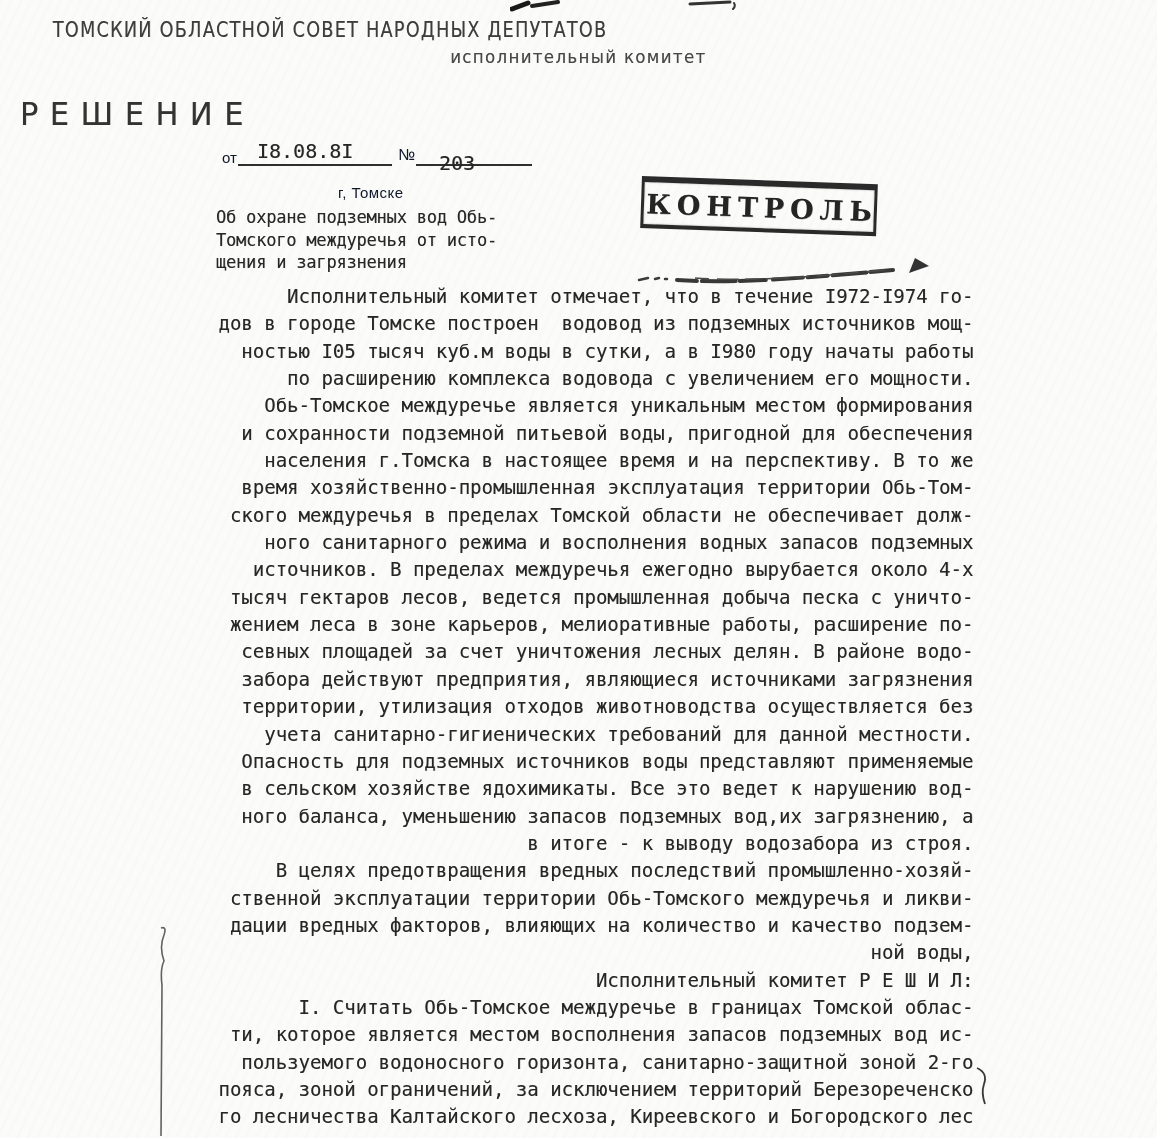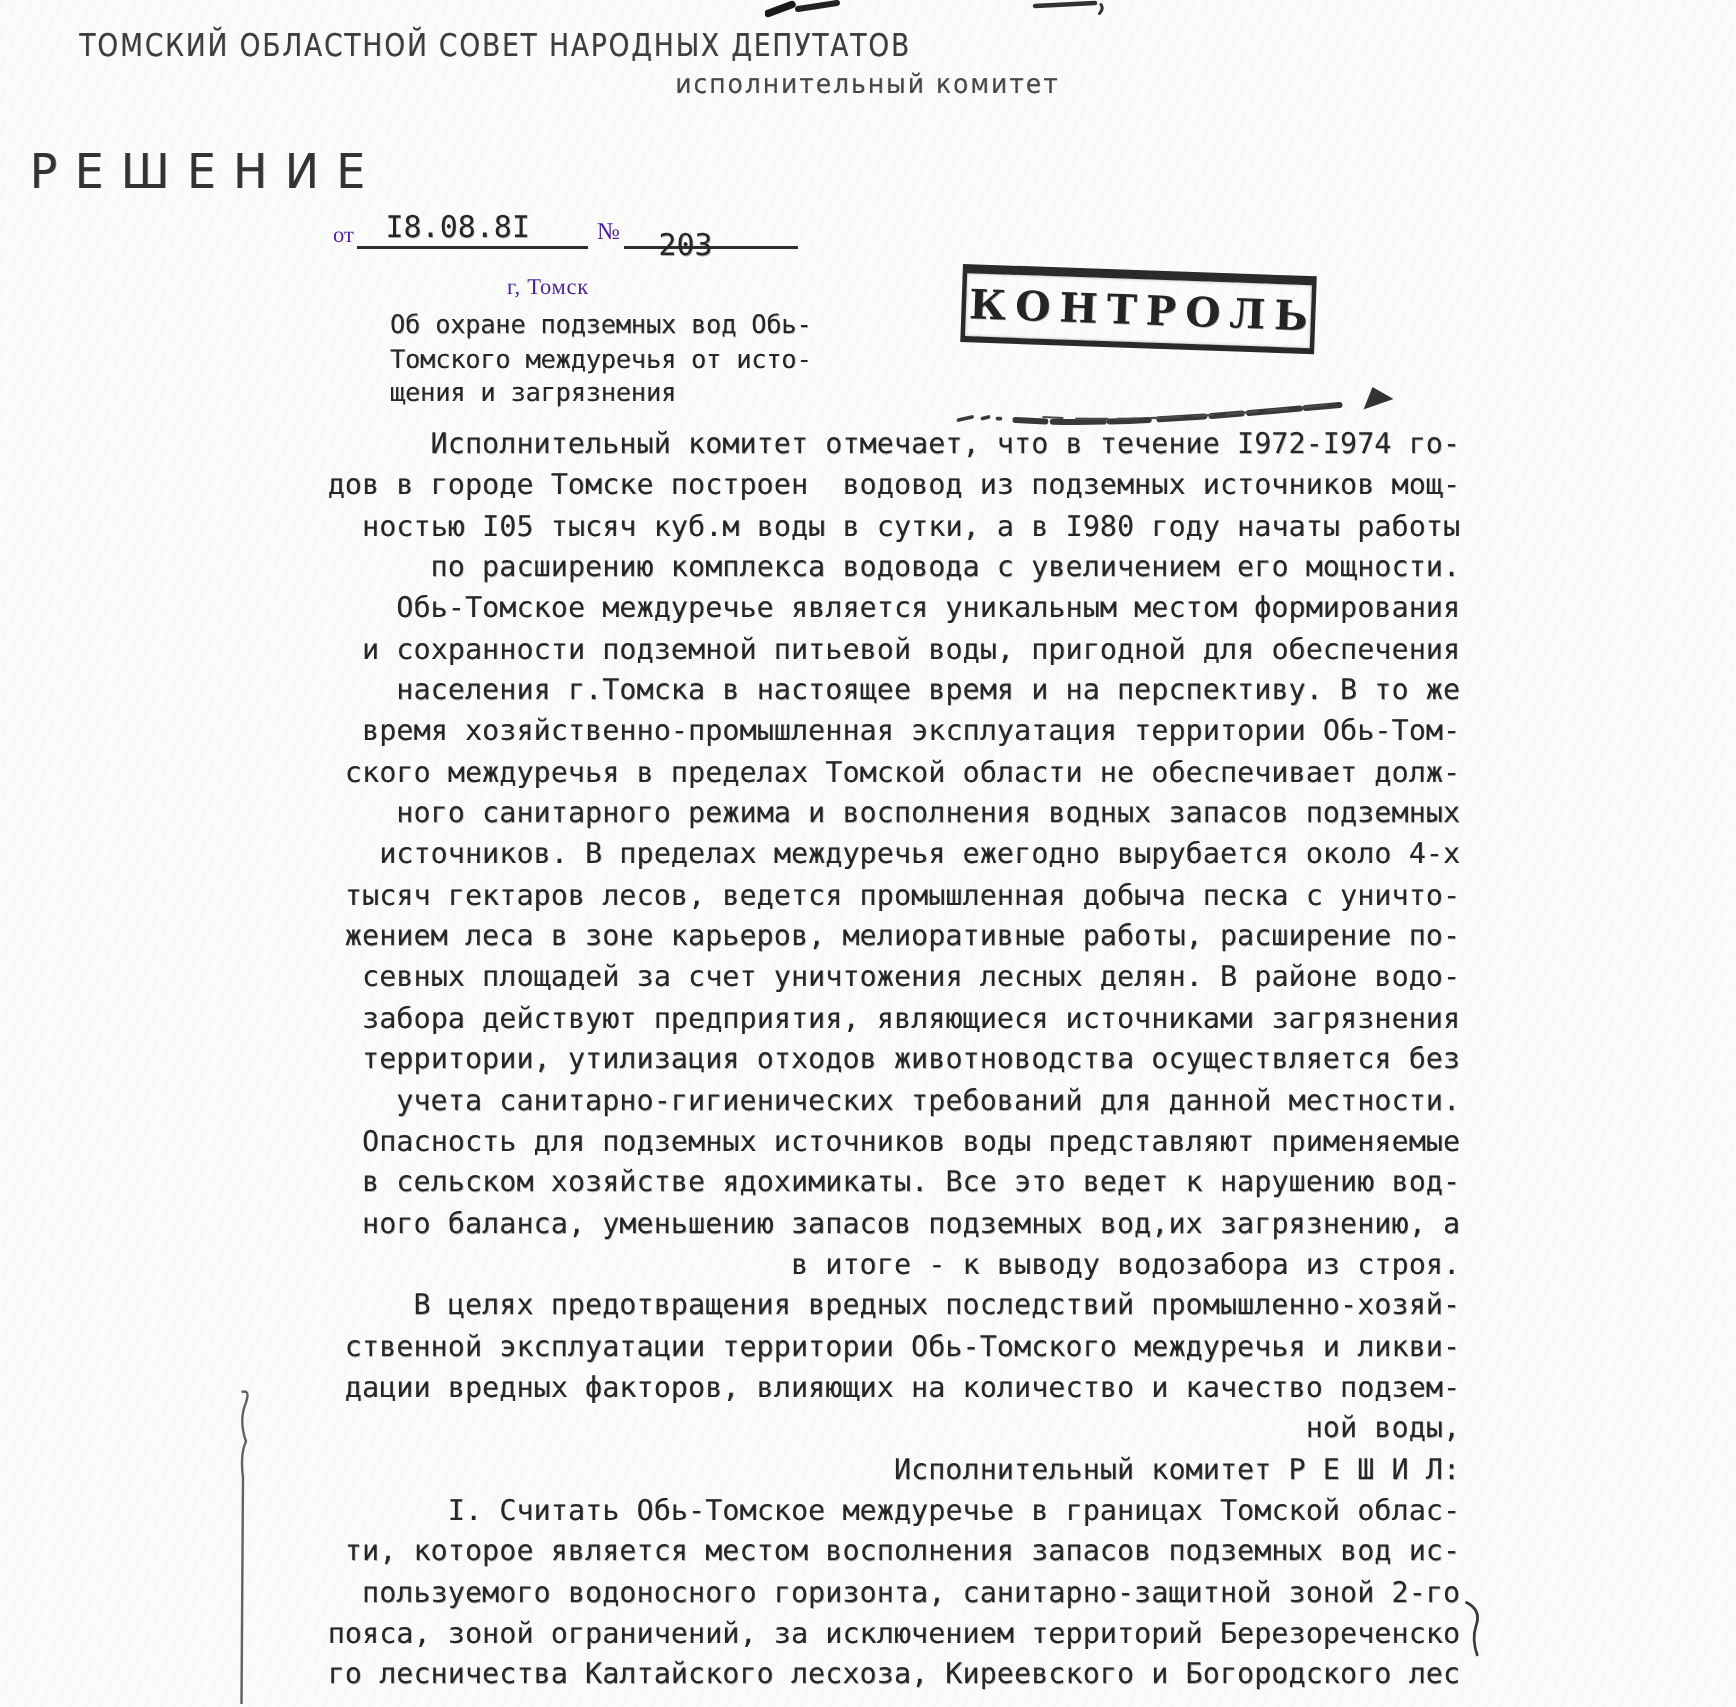--- a/index.html
+++ b/index.html
@@ -30,26 +30,26 @@
     font-size:18px;letter-spacing:1.5px;color:#474747;
     transform:scaleX(0.92);white-space:nowrap;
     text-shadow:0.3px 0 0 rgba(80,80,80,0.5);
   }
   .doctype-row{top:95px;left:14px;width:1129px;display:flex;justify-content:flex-start;}
   .doctype-row span{
     font-size:32px;letter-spacing:1px;color:#333;white-space:nowrap;
     transform:scaleX(0.95);
     text-shadow:0.4px 0 0 rgba(60,60,60,0.5);
   }
-  .small-print{font-family:Liberation Serif, serif;color:#4c1d95;}
+  .small-print{font-family:Liberation Sans, sans-serif;color:#0f172a;}
   .typed{font-family:"DejaVu Sans Mono", monospace;font-weight:400;color:var(--ink);
          text-shadow:0.4px 0.4px 0 rgba(34,34,34,0.35);}
   .rule{border-bottom:2px solid #2e2e2e;height:0;}
   pre{margin:0;white-space:pre;}
-  .subject{left:216px;top:206px;font-size:17px;line-height:22.6px;letter-spacing:-0.2px;margin-left:44px;}
+  .subject{left:216px;top:206px;font-size:17px;line-height:22.6px;letter-spacing:-0.2px;}
   .body-text{left:207px;top:283px;font-size:19px;line-height:27.35px;text-align:right;}
   .stamp{
     left:642px;top:176px;width:224px;height:42px;
     border:3px solid #2a2a2a;border-top-width:6px;border-bottom-width:4px;
     transform:rotate(2deg);transform-origin:0 0;
     display:flex;align-items:center;justify-content:center;
     font-family:"DejaVu Serif", serif;font-weight:700;
     font-size:27px;letter-spacing:6px;padding-left:6px;
     color:var(--stamp_ink);
     text-shadow:0.5px 0.5px 0 rgba(40,40,40,0.4);
@@ -69,21 +69,21 @@
   <span>Р Е Ш Е Н И Е</span>
 </div>
 
 <div class="abs small-print" style="left:222px;top:149px;font-size:15px;">от</div>
 <div class="abs rule" style="left:238px;top:164px;width:154px;"></div>
 <div class="abs typed" style="left:257px;top:139px;font-size:20px;">I8.08.8I</div>
 <div class="abs small-print" style="left:398px;top:146px;font-size:16px;">№</div>
 <div class="abs rule" style="left:416px;top:164px;width:116px;"></div>
 <div class="abs typed" style="left:439px;top:136px;font-size:20px;margin-top:15px;">203</div>
 
-<div class="abs small-print" style="left:338px;top:184px;font-size:15px;letter-spacing:0.5px;">г, Томск</div>
+<div class="abs small-print" style="left:338px;top:184px;font-size:15px;letter-spacing:0.5px;">г, Томске</div>
 
 <div class="abs stamp">
   <span>КОНТРОЛЬ</span>
 </div>
 
 <svg class="abs" style="left:635px;top:256px;" width="305" height="34" viewBox="0 0 305 34">
   <path d="M4,24 l9,-2" stroke="var(--pen_ink)" stroke-width="2.5" fill="none" stroke-linecap="round"></path>
   <path d="M20,23 l4,-1 M30,23 l2,0" stroke="var(--pen_ink)" stroke-width="2.5" fill="none" stroke-linecap="round"></path>
   <path d="M42,24 C 100,28 170,22 258,14" stroke="#383838" stroke-width="4" fill="none" stroke-linecap="round" stroke-dasharray="20 5 34 4 26 7 30 5"></path>
   <path d="M60,22 C 120,26 190,20 250,14" stroke="#4a4a4a" stroke-width="1.5" fill="none" stroke-dasharray="14 8 22 6"></path>

